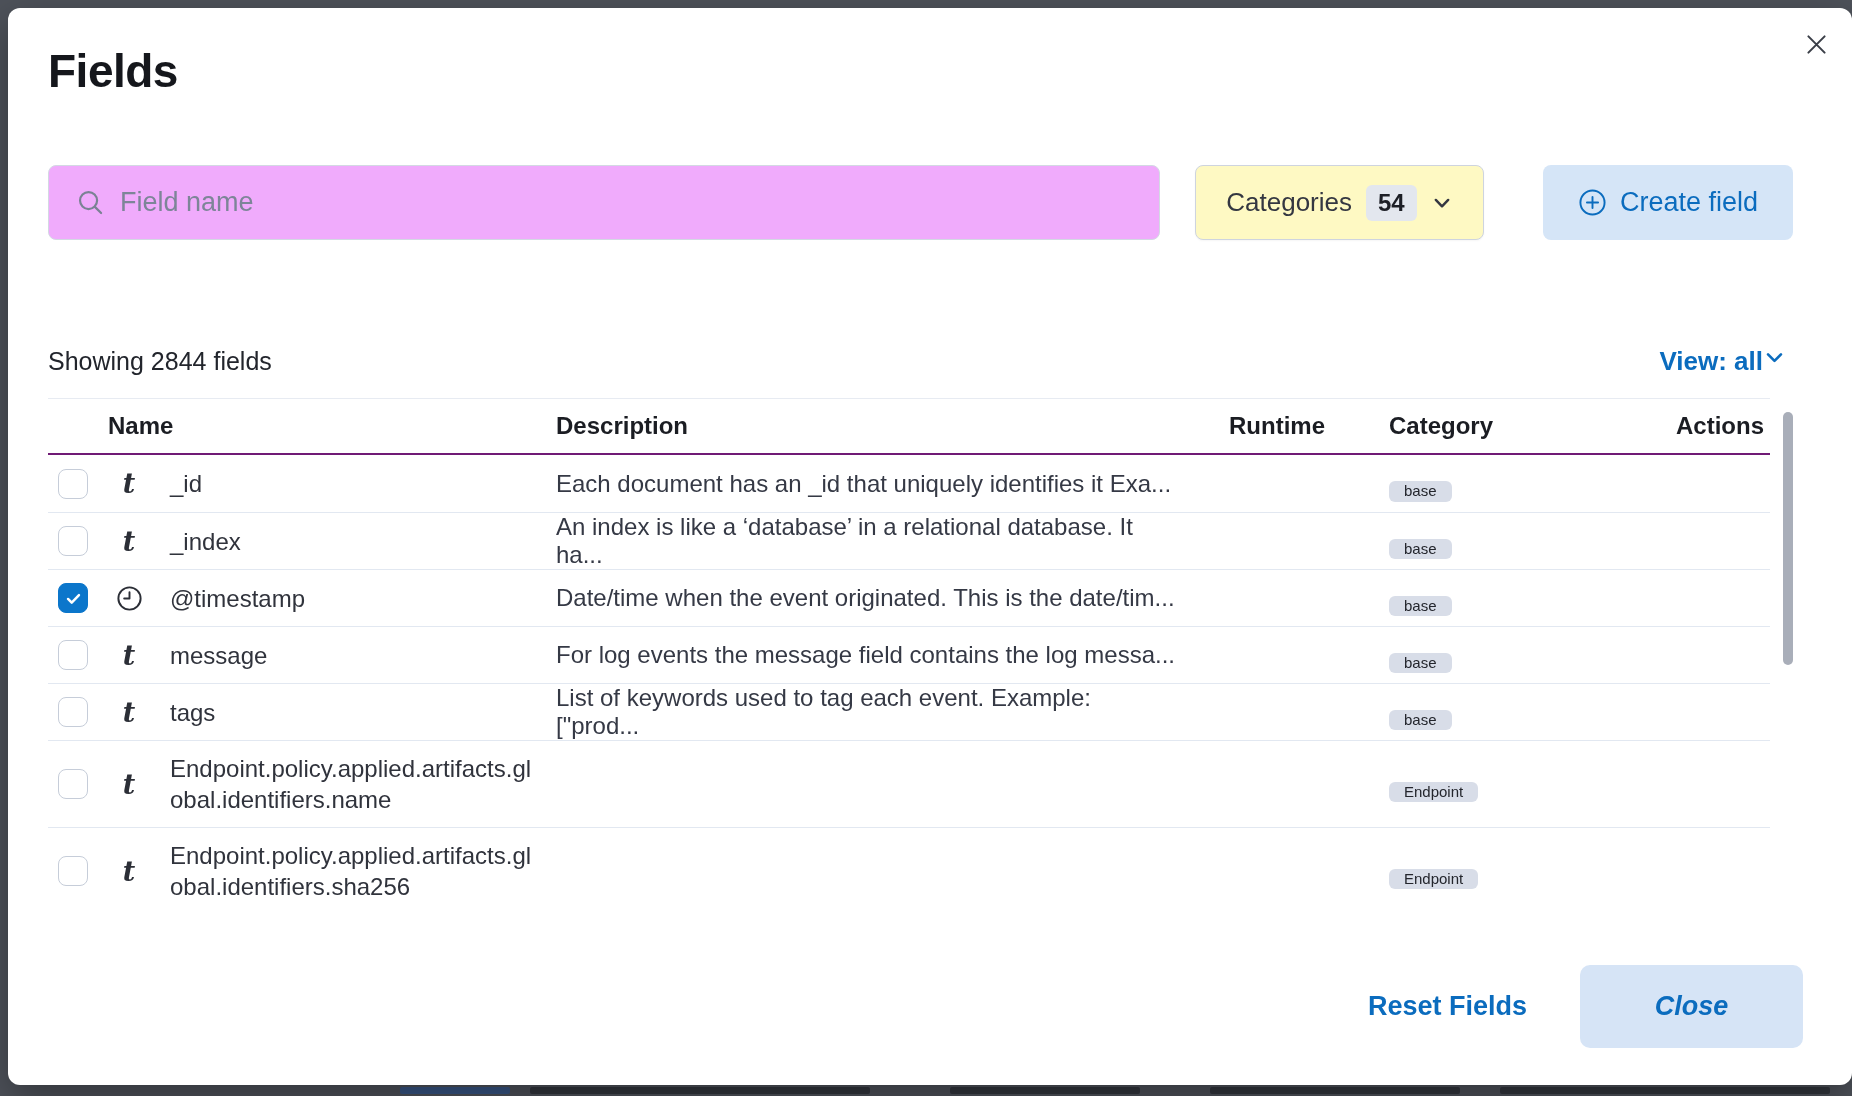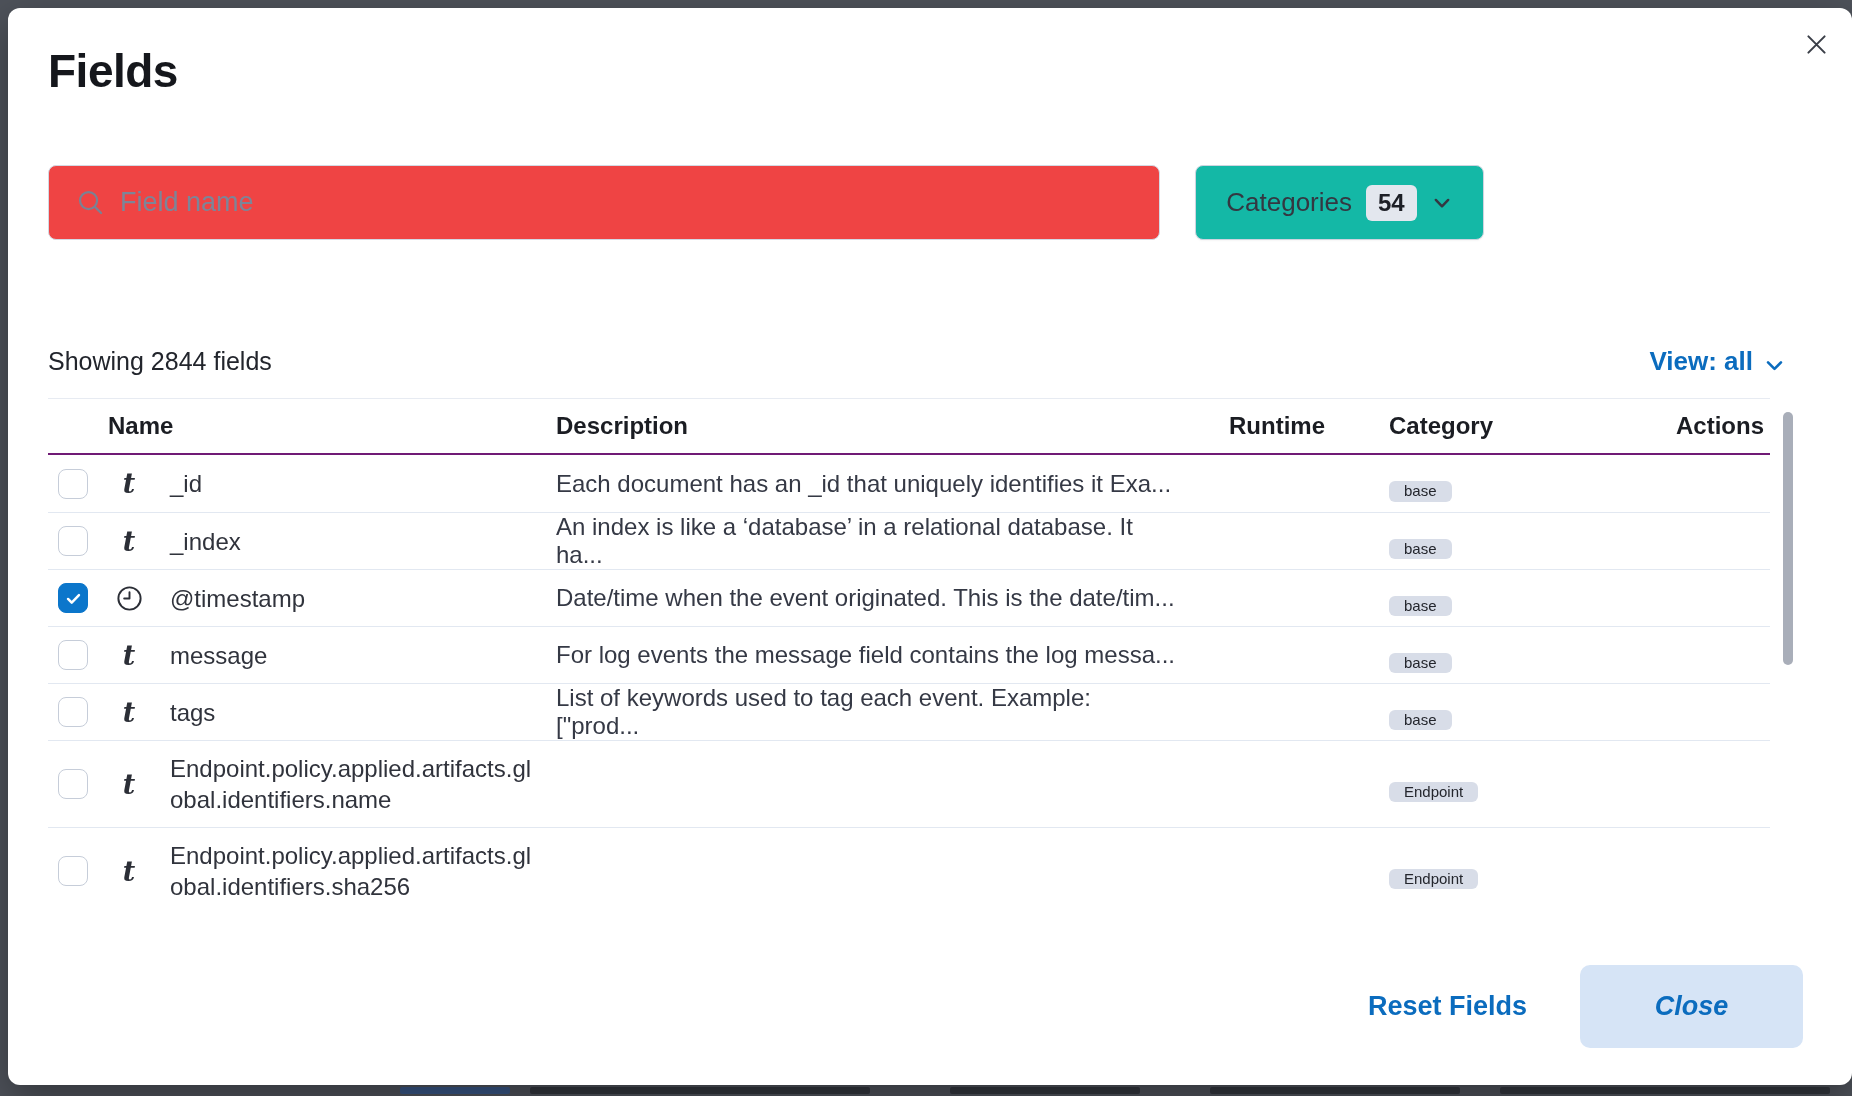--- a/index.html
+++ b/index.html
@@ -29,35 +29,35 @@
   }
 
   .page-title {
     position:absolute; left:40px; top:36px;
     font-size:46px; font-weight:700; letter-spacing:-.5px; color:#15171c;
   }
 
   
   .controls { position:absolute; left:40px; top:157px; height:75px; display:flex; align-items:stretch; }
   .search-box {
-    width:1112px; height:75px; background:#ef4444;
+    width:1112px; height:75px; background:#f0abfc;
     border:1px solid #d3d9e3; border-radius:8px;
     display:flex; align-items:center; padding:0 20px;
   }
   .search-box .sicon { flex:none; display:flex; margin:0 14px 0 6px; }
   .search-box input {
     flex:1; border:none; outline:none; background:transparent;
     font-family:"Liberation Sans", sans-serif;
     font-size:27px; color:#343741;
   }
   .search-box input::placeholder { color:#7d8598; opacity:1; }
 
   .categories-btn {
     margin-left:35px; width:289px; height:75px;
-    background:#14b8a6; border:1px solid #ced4df; border-radius:8px;
+    background:#fef9c3; border:1px solid #ced4df; border-radius:8px;
     display:flex; align-items:center; justify-content:center; gap:14px;
     font-size:26px; color:#343741; cursor:pointer;
     box-shadow:0 1px 2px rgba(0,0,0,.04);
   }
   .count-badge {
     background:#e3e7ee; color:#1d1f26; font-weight:600;
     font-size:24px; border-radius:6px; padding:4px 12px;
   }
   .categories-btn .chev { display:flex; color:#343741; }
 
@@ -71,21 +71,21 @@
 
   
   .summary-row {
     position:absolute; left:40px; right:66px; top:338px;
     display:flex; justify-content:space-between; align-items:center;
     font-size:25px;
   }
   .summary-text { color:#22252c; }
   .summary-text b { font-weight:400; }
   .view-all {
-    display:flex; align-items:flex-end; gap:10px;
+    display:flex; align-items:flex-start; 
     color:#0b6cbe; font-weight:600; font-size:26px; cursor:pointer;
     background:none; border:none; font-family:"Liberation Sans", sans-serif;
   }
 
   
   .ftable { position:absolute; left:40px; top:390px; width:1722px; border-top:1px solid #e7ebf2; }
   .thead, .trow {
     display:grid;
     grid-template-columns:52px 440px 640px 209px 231px 1fr;
     align-items:center;
@@ -173,20 +173,27 @@
     <button class="categories-btn">
       <span>Categories</span>
       <span class="count-badge">54</span>
       <span class="chev">
         <svg viewBox="0 0 16 16" width="22" height="22">
           <path d="M3.5 5.8L8 10.4l4.5-4.6" stroke="currentColor" stroke-width="1.8" fill="none" stroke-linecap="round" stroke-linejoin="round"></path>
         </svg>
       </span>
     </button>
 
+    <button class="create-btn">
+      <svg viewBox="0 0 24 24" width="29" height="29">
+        <circle cx="12" cy="12" r="10" stroke="currentColor" stroke-width="1.6" fill="none"></circle>
+        <path d="M12 7.4v9.2M7.4 12h9.2" stroke="currentColor" stroke-width="1.6" stroke-linecap="round"></path>
+      </svg>
+      <span>Create field</span>
+    </button>
   </div>
 
   <div class="summary-row">
     <div class="summary-text">
       <span>Showing </span><b>2844</b><span> fields</span>
     </div>
     <button class="view-all">
       <span>View: all</span>
       <svg viewBox="0 0 16 16" width="23" height="23">
         <path d="M3.5 5.8L8 10.4l4.5-4.6" stroke="currentColor" stroke-width="1.8" fill="none" stroke-linecap="round" stroke-linejoin="round"></path>

